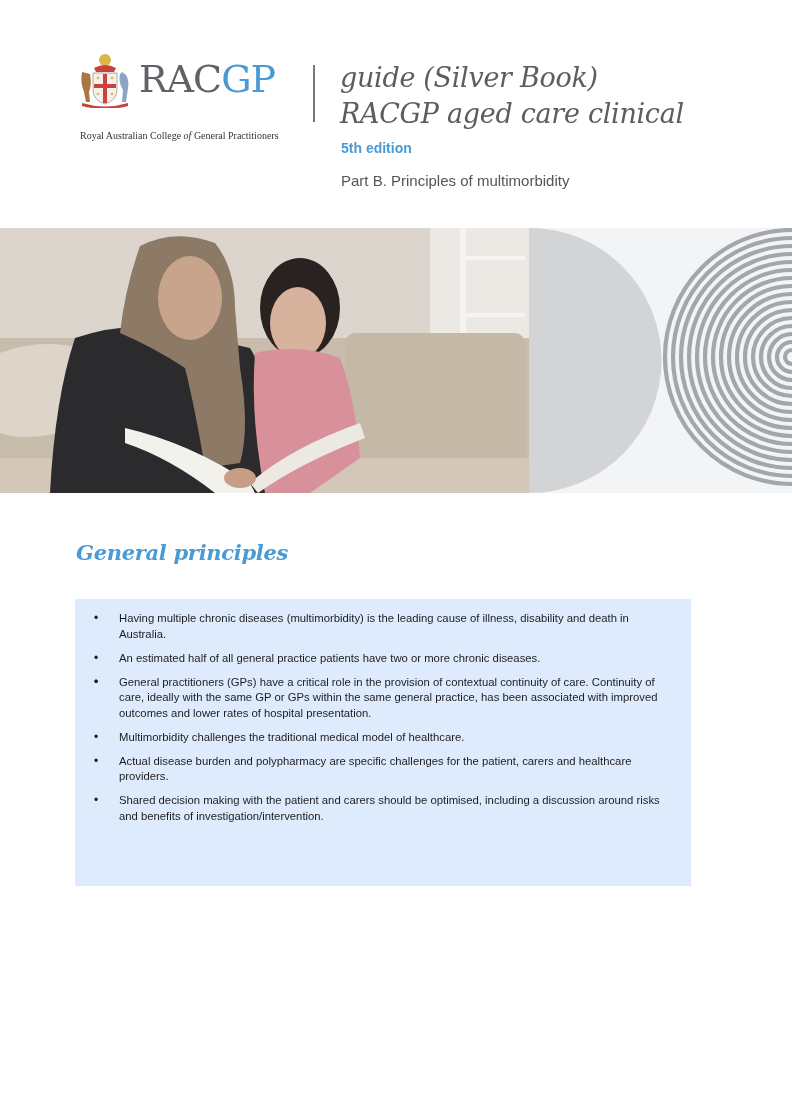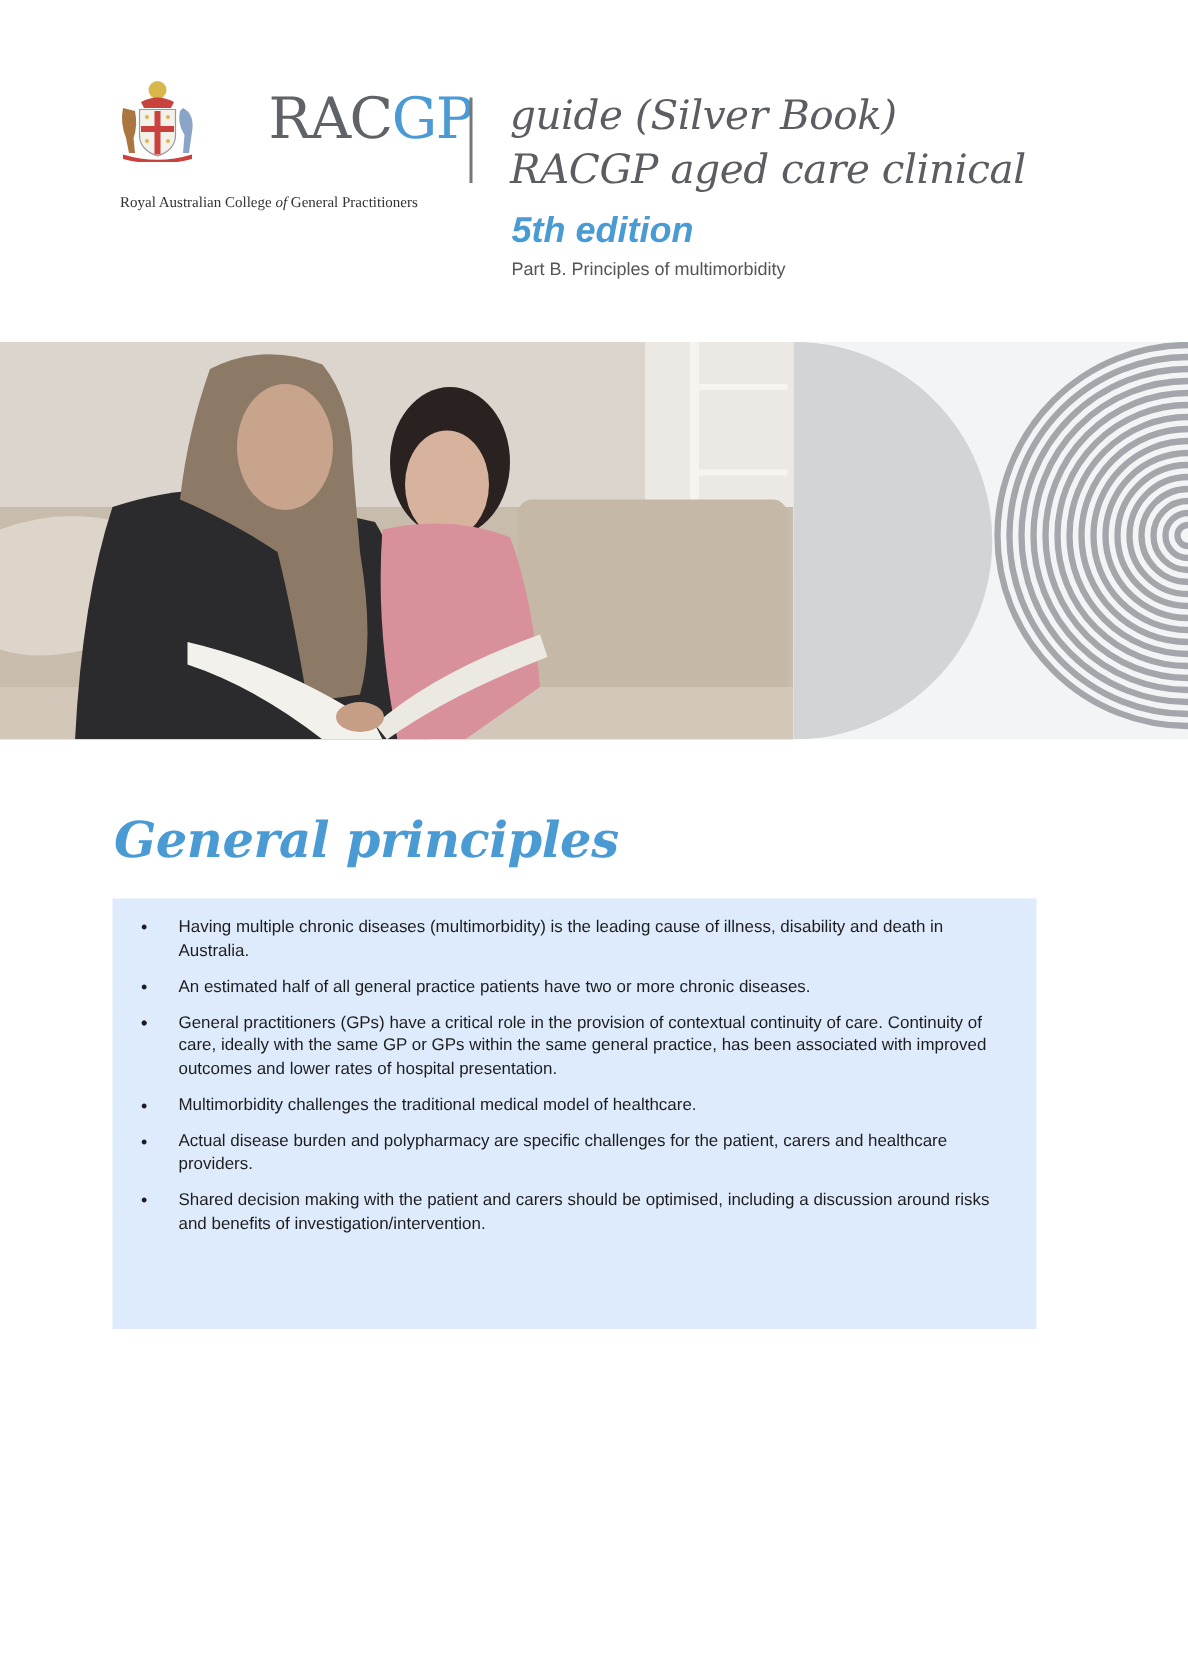--- a/index.html
+++ b/index.html
@@ -1,37 +1,37 @@
 <!DOCTYPE html>
 <html><head>
 <meta charset="utf-8">
 <style>
   * { box-sizing: border-box; margin: 0; padding: 0; }
   html, body { width: 792px; height: 1119px; background: #ffffff; overflow: hidden; }
   body { position: relative; font-family: "Liberation Sans", sans-serif; color: #222; }
 
   .logo { position: absolute; left: 76px; top: 52px; width: 210px; height: 72px; }
   .crest { position: absolute; left: 0; top: 0; width: 58px; height: 56px; }
-  .wordmark { position: absolute; left: 63px; top: 8px; font-family: "DejaVu Serif", serif; font-size: 38px; letter-spacing: -1px; line-height: 1; margin-left: 40px; }
+  .wordmark { position: absolute; left: 63px; top: 8px; font-family: "DejaVu Serif", serif; font-size: 38px; letter-spacing: -1px; line-height: 1; }
   .wordmark .rac { color: #5f6266; }
   .wordmark .gp { color: #4a9ad4; }
   .tagline { position: absolute; left: 4px; top: 58px; font-family: "Liberation Serif", serif; font-size: 10px; color: #333; white-space: nowrap; margin-top: 20px; }
   .tagline i { font-style: italic; }
 
   .divider { position: absolute; left: 313px; top: 65px; width: 2px; height: 57px; background: #777; }
 
   .title { position: absolute; left: 340px; top: 60px; width: 360px; font-family: "DejaVu Serif", serif; font-style: italic; font-size: 27px; line-height: 36px; color: #5b5d62; letter-spacing: -0.3px; }
-  .edition { position: absolute; left: 341px; top: 140px; font-family: "Liberation Sans", sans-serif; font-weight: bold; font-size: 24px; color: #4a9ad4; font-style: italic; }
-  .part { position: absolute; left: 341px; top: 172px; font-family: "Liberation Sans", sans-serif; font-size: 12px; color: #555; }
+  .edition { position: absolute; left: 341px; top: 140px; font-family: "Liberation Sans", sans-serif; font-weight: bold; font-size: 14px; color: #4a9ad4; }
+  .part { position: absolute; left: 341px; top: 172px; font-family: "Liberation Sans", sans-serif; font-size: 15px; color: #555; }
 
   .banner { position: absolute; left: 0; top: 228px; width: 792px; height: 265px; overflow: hidden; }
   .photo { position: absolute; left: 0; top: 0; width: 529px; height: 265px; background: linear-gradient(180deg, #dcd6cf 0%, #d8d2cb 40%, #c9bfb2 60%, #bfb3a4 100%); overflow: hidden; }
   .deco { position: absolute; left: 529px; top: 0; width: 263px; height: 265px; background: #f3f4f6; overflow: hidden; }
 
-  .section-heading { position: absolute; left: 76px; top: 540px; font-family: "DejaVu Serif", serif; font-style: italic; font-size: 33px; color: #4a9ad4; letter-spacing: -0.3px; }
+  .section-heading { position: absolute; left: 76px; top: 540px; font-family: "DejaVu Serif", serif; font-style: italic; font-size: 21px; color: #4a9ad4; letter-spacing: -0.3px; }
 
   .principles-box { position: absolute; left: 75px; top: 599px; width: 616px; height: 287px; background: #deebfd; padding: 12px 30px 0 19px; }
   .principles-box ul { list-style: none; }
   .principles-box li { position: relative; padding-left: 25px; font-size: 11.3px; line-height: 15.5px; color: #1d1d1d; margin-bottom: 8.5px; }
   .principles-box li .bullet { position: absolute; left: 0; top: 0; font-size: 12px; }
 </style>
 </head>
 <body>
 
 <div class="logo">

